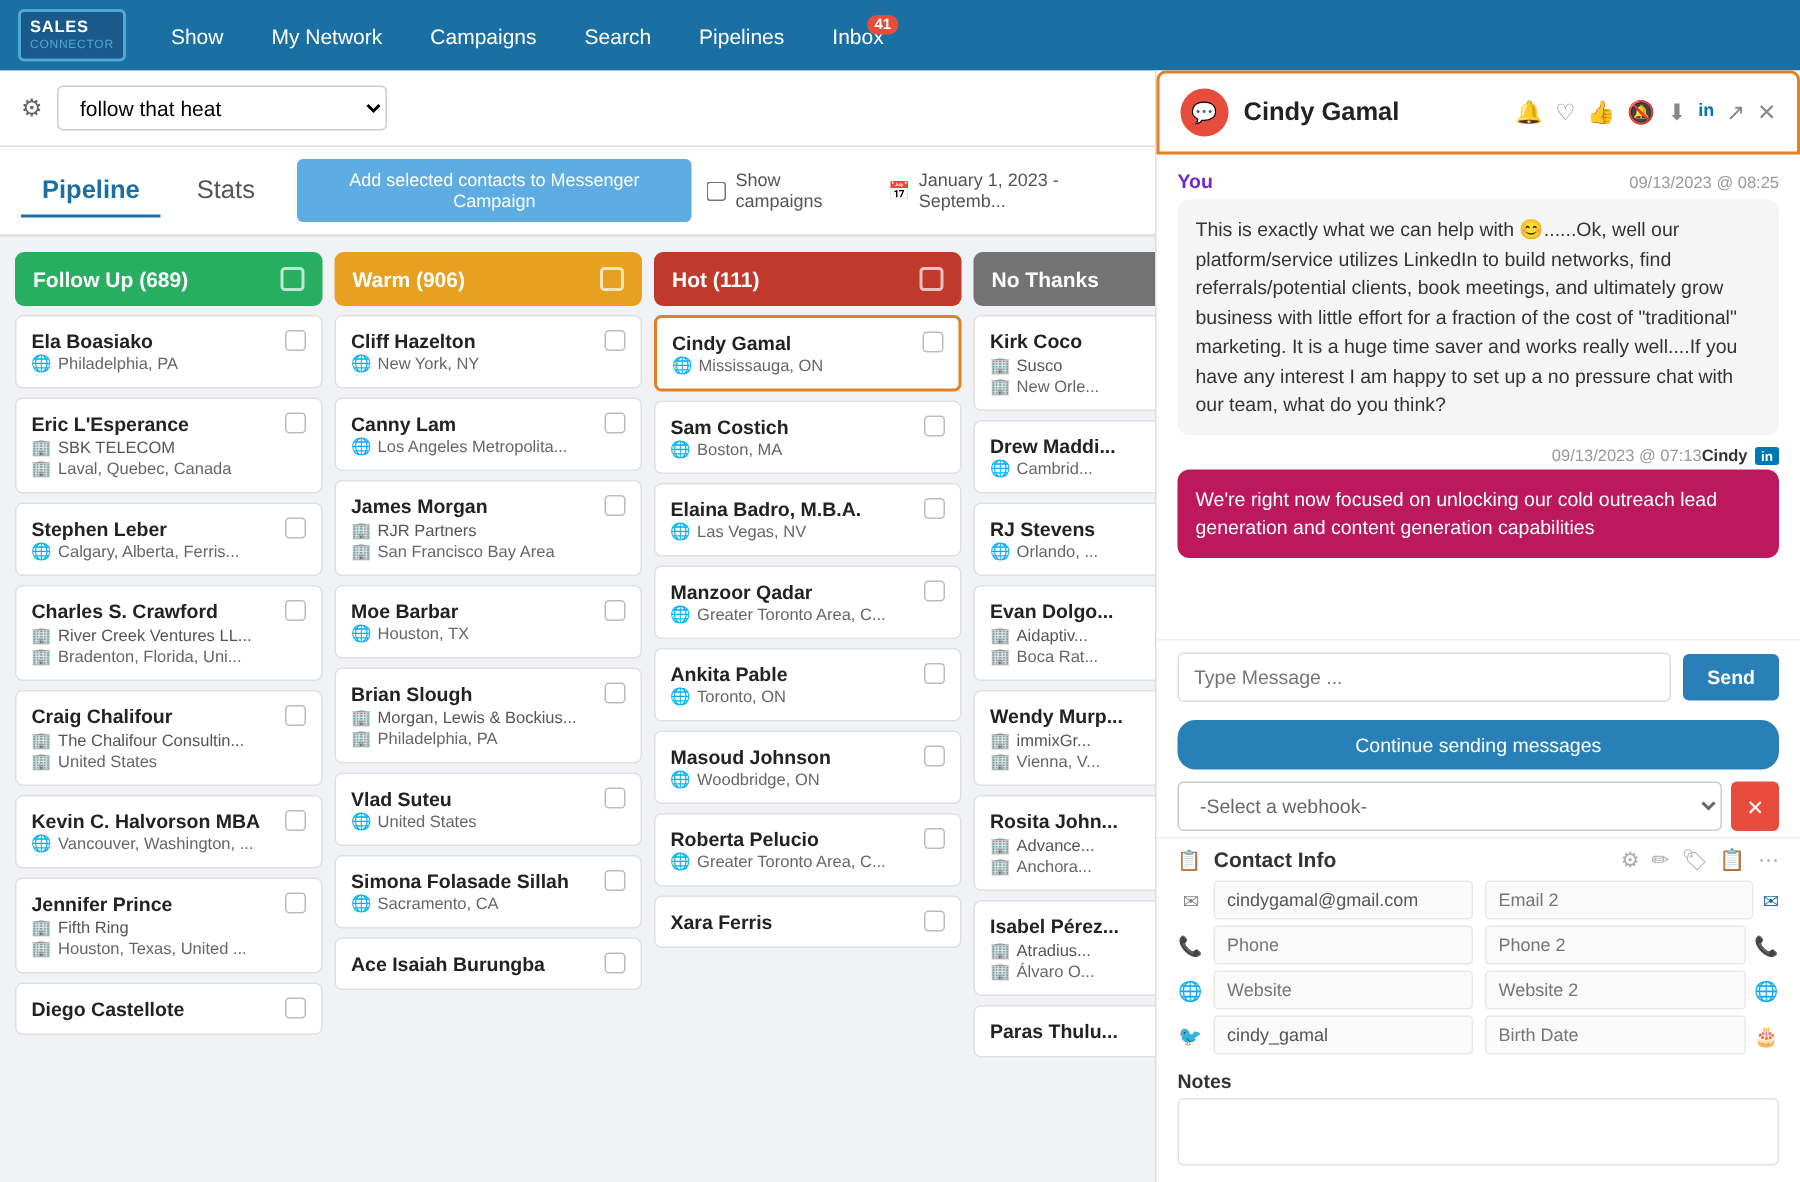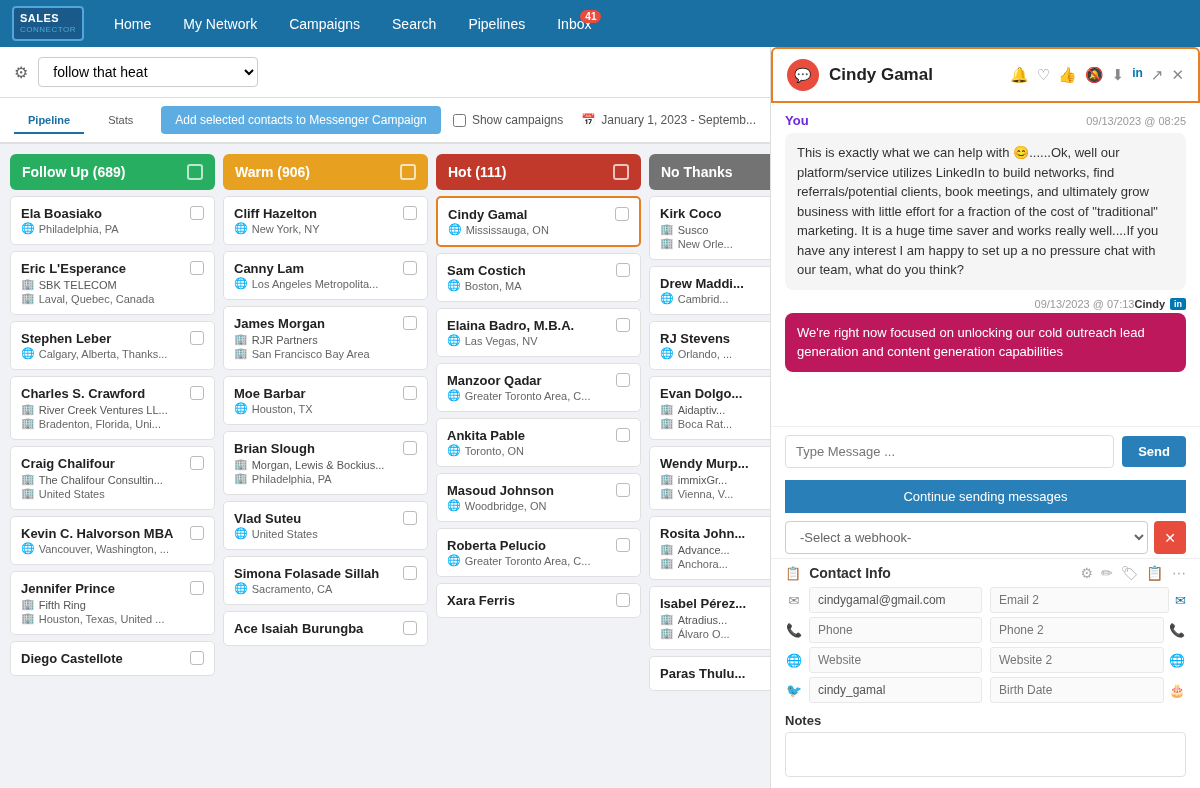--- a/index.html
+++ b/index.html
@@ -16,21 +16,21 @@
 
     
     .main-layout { display: flex; height: calc(788px - 47px); }
 
     
     .left-panel { flex: 1; overflow: hidden; display: flex; flex-direction: column; }
     .toolbar { background: white; padding: 10px 14px; display: flex; align-items: center; gap: 10px; border-bottom: 1px solid #ddd; }
     .filter-icon { color: #666; font-size: 16px; }
     .filter-select { border: 1px solid #ccc; border-radius: 4px; padding: 5px 10px; font-size: 14px; width: 220px; background: white; cursor: pointer; }
     .sub-toolbar { background: white; padding: 8px 14px; display: flex; align-items: center; gap: 10px; border-bottom: 2px solid #e0e0e0; }
-    .tab-btn { padding: 6px 14px; border: none; background: none; cursor: pointer; font-size: 11px; color: #555; }
+    .tab-btn { padding: 6px 14px; border: none; background: none; cursor: pointer; font-size: 17px; color: #555; }
     .tab-btn.active { color: #1a6fa3; border-bottom: 2px solid #1a6fa3; font-weight: 600; margin-bottom: -2px; }
     .messenger-btn { background: #5dade2; color: white; border: none; border-radius: 4px; padding: 7px 14px; cursor: pointer; font-size: 12px; margin-left: 4px; }
     .show-campaigns { display: flex; align-items: center; gap: 6px; margin-left: auto; color: #555; font-size: 12px; }
     .date-range { display: flex; align-items: center; gap: 5px; color: #555; font-size: 12px; margin-left: 8px; }
 
     
     .kanban { display: flex; flex-direction: row; overflow-x: auto; gap: 0; flex: 1; padding: 10px 10px; gap: 8px; }
     .kanban-col { min-width: 205px; max-width: 205px; display: flex; flex-direction: column; gap: 6px; }
     .col-header { border-radius: 6px; padding: 10px 12px; display: flex; align-items: center; justify-content: space-between; color: white; font-weight: 700; font-size: 14px; }
     .col-header.follow-up { background: #27ae60; }
@@ -62,21 +62,21 @@
     .msg-bubble-other { background: #be185d; border-radius: 8px; padding: 10px 12px; font-size: 13px; color: white; line-height: 1.5; }
     .msg-block { display: flex; flex-direction: column; gap: 3px; }
     .msg-time-row { display: flex; align-items: flex-end; justify-content: space-between; font-size: 11px; color: #999; }
     .msg-name-right { font-weight: 700; color: #333; }
     .linkedin-badge { background: #0077b5; color: white; font-size: 9px; padding: 1px 4px; border-radius: 2px; font-weight: 700; }
 
     
     .msg-input-area { padding: 8px 14px; border-top: 1px solid #eee; display: flex; gap: 8px; align-items: center; }
     .msg-input { flex: 1; border: 1px solid #ddd; border-radius: 4px; padding: 8px 10px; font-size: 13px; color: #999; }
     .send-btn { background: #2980b9; color: white; border: none; border-radius: 4px; padding: 8px 16px; cursor: pointer; font-weight: 600; font-size: 13px; }
-    .continue-btn { margin: 4px 14px; background: #2980b9; color: white; border: none; border-radius: 0; padding: 9px; cursor: pointer; font-size: 13px; font-weight: 500; text-align: center; }
+    .continue-btn { margin: 4px 14px; background: #2980b9; color: white; border: none; border-radius: 12px; padding: 9px; cursor: pointer; font-size: 13px; font-weight: 500; text-align: center; }
     .webhook-row { margin: 4px 14px; display: flex; gap: 6px; }
     .webhook-select { flex: 1; border: 1px solid #ccc; border-radius: 4px; padding: 7px 10px; font-size: 13px; color: #666; background: white; }
     .webhook-clear { background: #e74c3c; color: white; border: none; border-radius: 4px; padding: 7px 10px; cursor: pointer; font-size: 14px; }
 
     
     .contact-info-section { padding: 6px 14px; border-top: 1px solid #eee; }
     .contact-info-header { display: flex; align-items: center; gap: 8px; margin-bottom: 6px; }
     .contact-info-title { font-weight: 700; font-size: 14px; color: #333; flex: 1; }
     .info-actions { display: flex; gap: 8px; color: #aaa; font-size: 14px; }
     .info-grid { display: grid; grid-template-columns: 1fr 1fr; gap: 4px 8px; }
@@ -95,21 +95,21 @@
 </head>
 <body>
 
 <div class="top-nav">
   <div class="logo-area">
     <div class="logo-box">
       <span>SALES</span><br>
       <span class="logo-sub">CONNECTOR</span>
     </div>
   </div>
-  <div class="nav-item">Home</div>
+  <div class="nav-item">Show</div>
   <div class="nav-item">My Network</div>
   <div class="nav-item">Campaigns</div>
   <div class="nav-item">Search</div>
   <div class="nav-item">Pipelines</div>
   <div class="nav-item nav-inbox">
     <span>Inbox</span>
     <span class="nav-badge">41</span>
   </div>
 </div>
 
@@ -166,21 +166,21 @@
               </div>
       </div>
       <div class="card-checkbox"></div>
     </div>
           <div class="contact-card">
       <div class="contact-info">
         <div class="contact-name">Stephen Leber</div>
 
         <div class="contact-location">
                 <span class="contact-icon">🌐</span>
-                <span>Calgary, Alberta, Thanks...</span>
+                <span>Calgary, Alberta, Ferris...</span>
               </div>
       </div>
       <div class="card-checkbox"></div>
     </div>
           <div class="contact-card">
       <div class="contact-info">
         <div class="contact-name">Charles S. Crawford</div>
         <div class="contact-company">
                 <span class="contact-icon">🏢</span>
                 <span>River Creek Ventures LL...</span>

